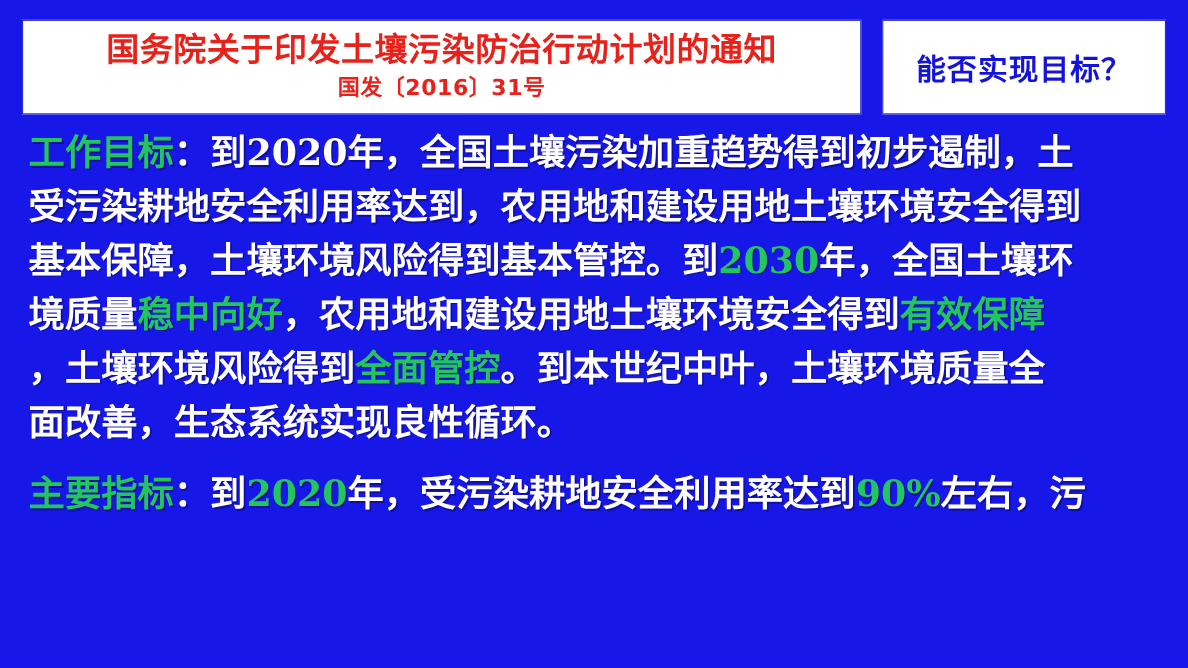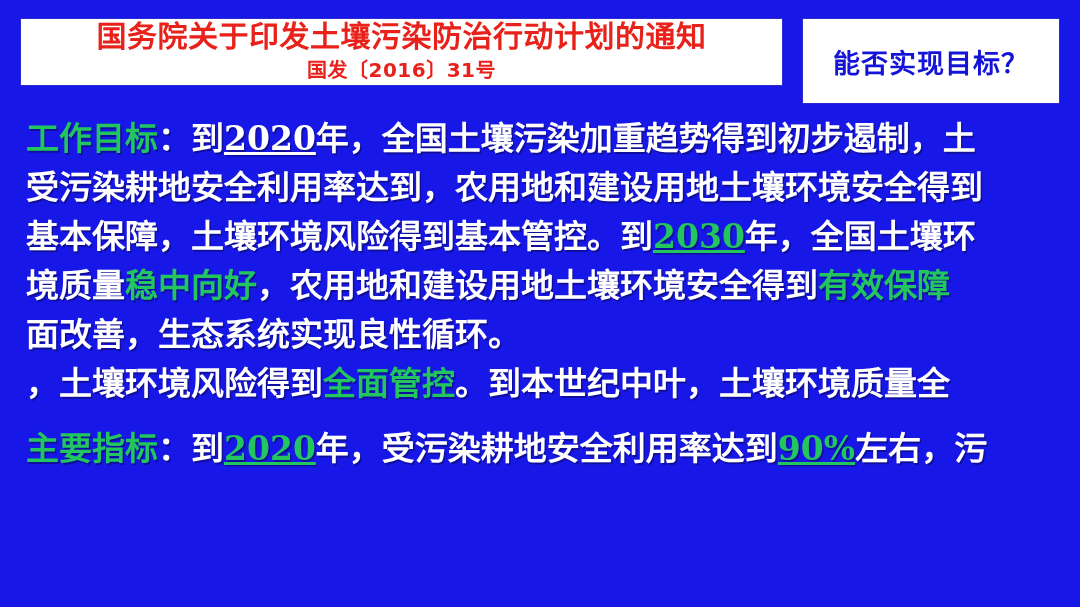--- a/index.html
+++ b/index.html
@@ -32,21 +32,21 @@
     display: flex;
     flex-direction: column;
     align-items: center;
     justify-content: center;
   }
 
   #title-box {
     left: 20px;
     top: 18px;
     width: 763px;
-    height: 68px;
+    height: 86px;
     padding: 4px 6px 6px 6px;
   }
 
   #title-main {
     color: #E8211B;
     font-size: 30px;
     font-weight: bold;
     line-height: 1.18;
     letter-spacing: 0.5px;
     white-space: nowrap;
@@ -107,21 +107,20 @@
   .hl {
     color: #22c55e;
   }
   .wt {
     color: #FFFFFF;
   }
   
   .num {
     font-family: "DejaVu Serif", "Liberation Serif", serif;
     font-weight: bold;
-    text-decoration: underline;
   }
 </style>
 </head>
 <body>
 
 <div id="slide">
 
   <div class="hdr-box" id="title-box">
     <div id="title-main">国务院关于印发土壤污染防治行动计划的通知</div>
     <div id="title-docnum">国发〔2016〕31号</div>
@@ -130,21 +129,21 @@
   <div class="hdr-box" id="question-box">
     <div id="question-text">能否实现目标？</div>
   </div>
 
   <div id="body">
     <div class="para" id="para-goals">
         <div class="line"><span class="hl">工作目标</span><span class="wt">：到</span><span class="wt num">2020</span><span class="wt">年，全国土壤污染加重趋势得到初步遏制，土</span></div>
         <div class="line"><span class="wt">受污染耕地安全利用率达到，农用地和建设用地土壤环境安全得到</span></div>
         <div class="line"><span class="wt">基本保障，土壤环境风险得到基本管控。到</span><span class="hl num">2030</span><span class="wt">年，全国土壤环</span></div>
         <div class="line"><span class="wt">境质量</span><span class="hl">稳中向好</span><span class="wt">，农用地和建设用地土壤环境安全得到</span><span class="hl">有效保障</span></div>
+        <div class="line"><span class="wt">，土壤环境风险得到</span><span class="hl">全面管控</span><span class="wt">。到本世纪中叶，土壤环境质量全</span></div>
         <div class="line"><span class="wt">面改善，生态系统实现良性循环。</span></div>
-        <div class="line"><span class="wt">，土壤环境风险得到</span><span class="hl">全面管控</span><span class="wt">。到本世纪中叶，土壤环境质量全</span></div>
       </div>
     <div class="para" id="para-indicators">
         <div class="line"><span class="hl">主要指标</span><span class="wt">：到</span><span class="hl num">2020</span><span class="wt">年，受污染耕地安全利用率达到</span><span class="hl num">90%</span><span class="wt">左右，污</span></div>
       </div>
   </div>
 
 </div>
 
 </body></html>

